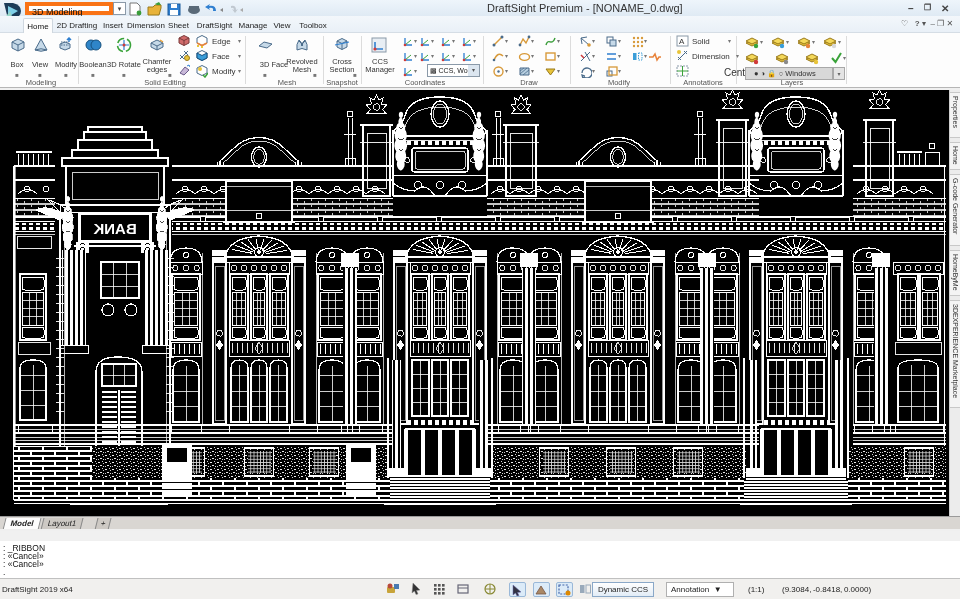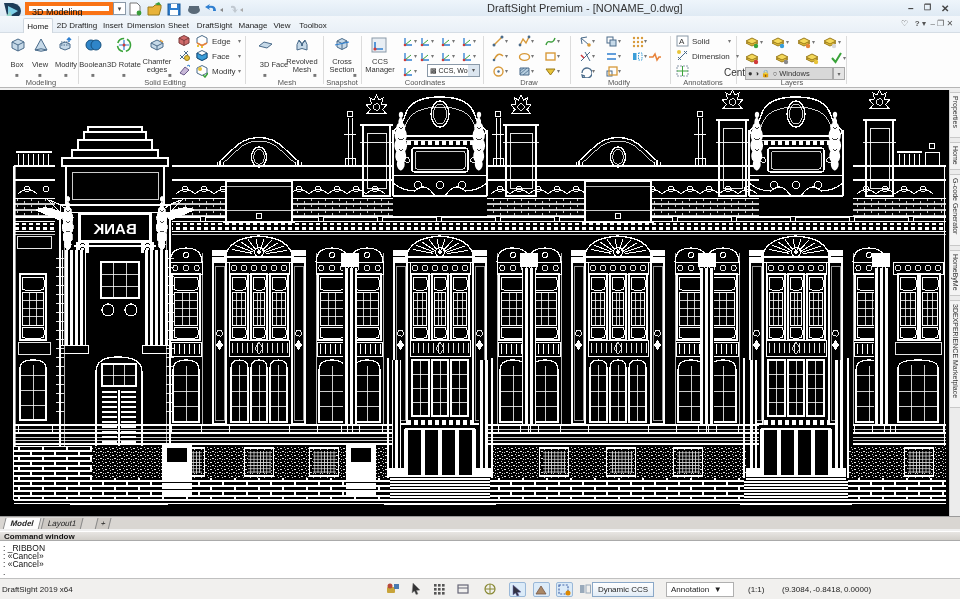--- a/index.html
+++ b/index.html
@@ -396,21 +396,21 @@
       </svg>
       <svg class="abs" style="left:805px;top:18px" width="14" height="14" viewBox="0 0 14 14">
         <path d="M1 8 L7 5 L13 8 L7 11 Z" fill="#e8c43a" stroke="#9a7a1a"></path>
         <path d="M1 6 L7 3 L13 6 L7 9 Z" fill="#f4d85a" stroke="#9a7a1a"></path>
         <circle cx="11" cy="11" r="2.2" fill="#e8c43a"></circle>
       </svg>
       <svg class="abs" style="left:830px;top:18px" width="13" height="13" viewBox="0 0 13 13">
         <path d="M2 7 l3.5 4 L11 2" fill="none" stroke="#3aa33a" stroke-width="2"></path>
       </svg>
       <div class="abs" style="left:843px;top:21px;font-size:6px;color:#777">▾</div>
-      <div class="abs" style="left:745px;top:34px;width:88px;height:13px;background:#d8d8d8;border:1px solid #a8a8a8;font-size:7.5px;line-height:12px;color:#333;padding-left:2px">● ◑ 🔒 ○ Windows</div>
+      <div class="abs" style="left:745px;top:34px;width:88px;height:13px;background:#d8d8d8;border:1px solid #a8a8a8;font-size:7.5px;line-height:12px;color:#333;padding-left:8px">● ◑ 🔒 ○ Windows</div>
       <div class="abs" style="left:833px;top:34px;width:12px;height:13px;background:#e4e4e4;border:1px solid #a8a8a8;font-size:6px;text-align:center;line-height:12px;color:#666">▾</div>
     </div>
 
 <div class="abs" id="canvas"><svg width="949" height="426" viewBox="0 0 949 426" shape-rendering="crispEdges">
         <defs>
 <pattern id="stip" width="7" height="7" patternUnits="userSpaceOnUse">
  <rect width="7" height="7" fill="#000"></rect>
  <rect x="0.3" y="0.7" width="1.7" height="1.5" fill="#efefef"></rect>
  <rect x="3.6" y="0.1" width="1.4" height="1.3" fill="#cfcfcf"></rect>
  <rect x="1.9" y="3.6" width="1.6" height="1.5" fill="#e6e6e6"></rect>
@@ -1534,21 +1534,20 @@
       </div>
 </div>
 
 <div class="abs" id="tabsrow">
   <div class="dtab" style="left:4px;width:36px;background:#fdfdfd;font-weight:bold">Model</div>
   <div class="dtab" style="left:42px;width:40px;background:#cdc9c4">Layout1</div>
   <div class="dtab" style="left:96px;width:14px;background:#cdc9c4">+</div>
 </div>
 <div class="abs" style="left:0;top:529px;width:960px;height:2px;background:#efefef"></div>
 
-<div class="abs" id="cmdhead">Command window</div>
 <div class="abs" id="cmdarea">:&nbsp;_RIBBON<br>:&nbsp;«Cancel»<br>:&nbsp;«Cancel»</div>
 <div class="abs" style="left:3px;top:571px;font-size:8.5px;color:#111">:</div>
 
 <div class="abs" id="status">
   <div class="abs" style="left:2px;top:6px">DraftSight 2019 x64</div>
   <div class="sicon" style="left:385px"><svg width="15" height="13" viewBox="0 0 15 13">
           <rect x="2" y="5" width="8" height="6" rx="1" fill="#c8a43a"></rect>
           <circle cx="5" cy="4" r="2.5" fill="#b84a3a"></circle>
           <rect x="9" y="2" width="5" height="5" fill="#4a7ab0"></rect>
         </svg></div>

